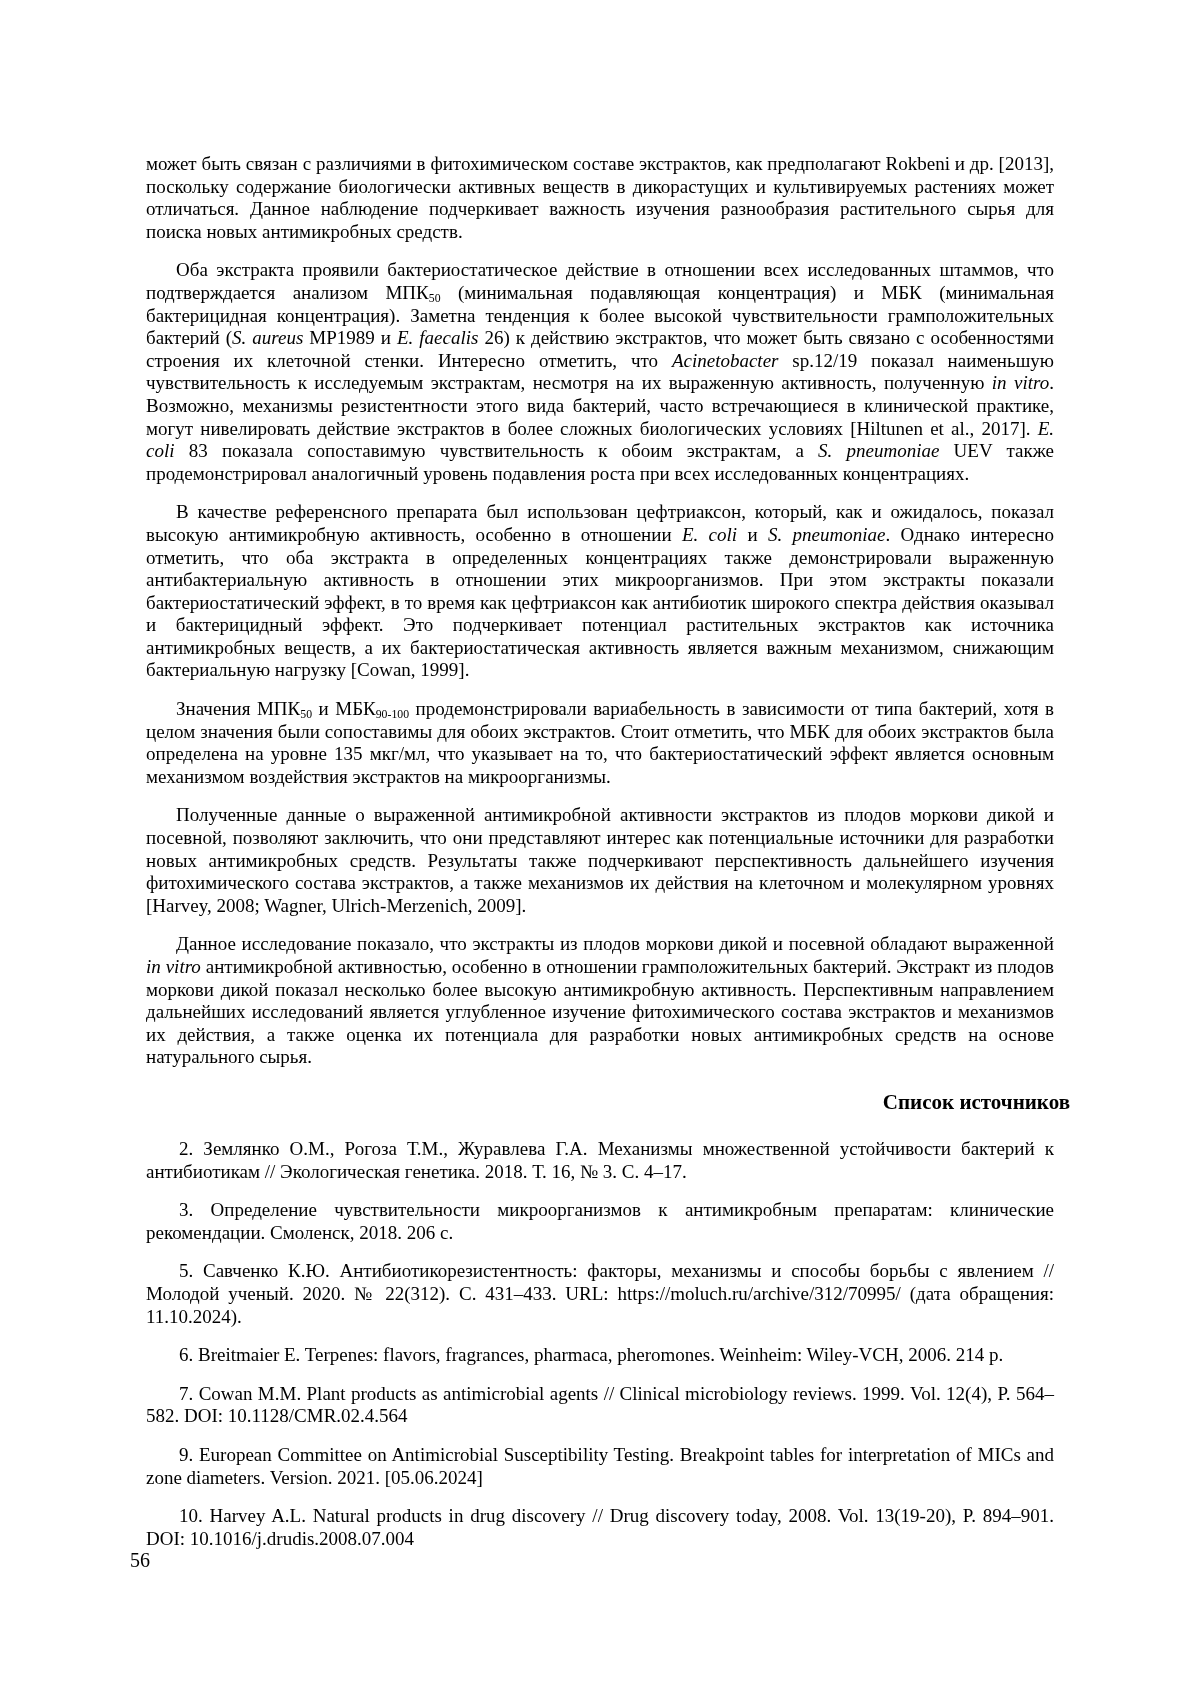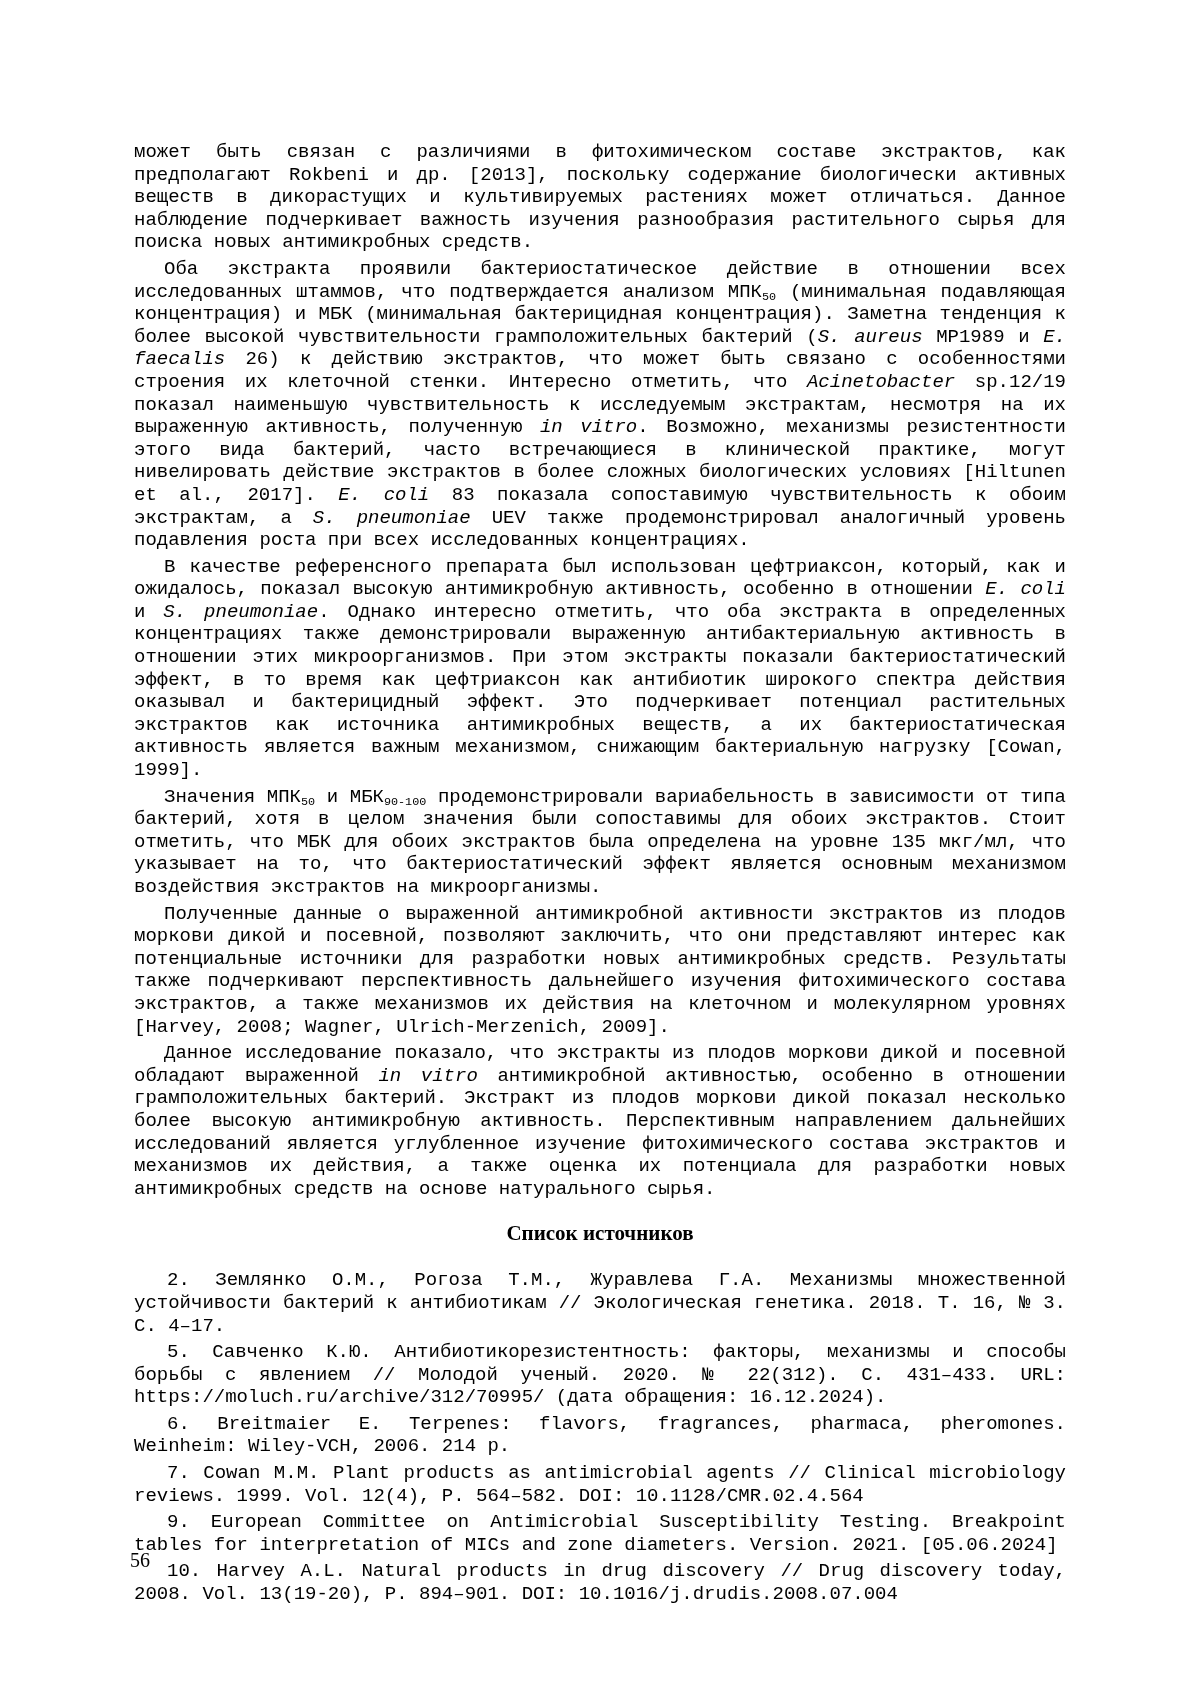--- a/index.html
+++ b/index.html
@@ -14,41 +14,40 @@
     background: #ffffff;
     box-sizing: border-box;
     padding: 137px 130px 0 130px;
     font-family: "Liberation Serif", "DejaVu Serif", serif;
     font-size: 19px;
     line-height: 22.6px;
     color: #000000;
     overflow: hidden;
   }
   .para {
-    margin: 4px;
+    margin: 16px;
     text-align: justify;
     text-indent: 30px;
-    font-family: Liberation Mono, monospace;
   }
   .para.no-indent {
     text-indent: 0;
   }
   .para i {
     font-style: italic;
   }
   .para sub {
     font-size: 0.62em;
     line-height: 0;
     vertical-align: -0.25em;
     letter-spacing: 0;
   }
   .refs-heading {
     font-size: 21px;
     font-weight: bold;
-    text-align: center;
+    text-align: right;
     margin: 21px 0 23px 0;
     line-height: 25px;
     text-indent: 0;
   }
   .refs .para {
     text-indent: 33px;
   }
   .page-number {
     position: absolute;
     left: 130px;
@@ -69,21 +68,22 @@
     <p class="para"><span>В качестве референсного препарата был использован цефтриаксон, который, как и ожидалось, показал высокую антимикробную активность, особенно в отношении </span><i>E. coli</i><span> и </span><i>S. pneumoniae</i><span>. Однако интересно отметить, что оба экстракта в определенных концентрациях также демонстрировали выраженную антибактериальную активность в отношении этих микроорганизмов. При этом экстракты показали бактериостатический эффект, в то время как цефтриаксон как антибиотик широкого спектра действия оказывал и бактерицидный эффект. Это подчеркивает потенциал растительных экстрактов как источника антимикробных веществ, а их бактериостатическая активность является важным механизмом, снижающим бактериальную нагрузку [Cowan, 1999].</span></p>
     <p class="para"><span>Значения МПК</span><sub>50</sub><span> и МБК</span><sub>90-100</sub><span> продемонстрировали вариабельность в зависимости от типа бактерий, хотя в целом значения были сопоставимы для обоих экстрактов. Стоит отметить, что МБК для обоих экстрактов была определена на уровне 135 мкг/мл, что указывает на то, что бактериостатический эффект является основным механизмом воздействия экстрактов на микроорганизмы.</span></p>
     <p class="para"><span>Полученные данные о выраженной антимикробной активности экстрактов из плодов моркови дикой и посевной, позволяют заключить, что они представляют интерес как потенциальные источники для разработки новых антимикробных средств. Результаты также подчеркивают перспективность дальнейшего изучения фитохимического состава экстрактов, а также механизмов их действия на клеточном и молекулярном уровнях [Harvey, 2008; Wagner, Ulrich-Merzenich, 2009].</span></p>
     <p class="para"><span>Данное исследование показало, что экстракты из плодов моркови дикой и посевной обладают выраженной </span><i>in vitro</i><span> антимикробной активностью, особенно в отношении грамположительных бактерий. Экстракт из плодов моркови дикой показал несколько более высокую антимикробную активность. Перспективным направлением дальнейших исследований является углубленное изучение фитохимического состава экстрактов и механизмов их действия, а также оценка их потенциала для разработки новых антимикробных средств на основе натурального сырья.</span></p>
   </div>
 
   <h2 class="refs-heading">Список источников</h2>
 
   <div class="refs">
     <p class="para"><span>2. Землянко О.М., Рогоза Т.М., Журавлева Г.А. Механизмы множественной устойчивости бактерий к антибиотикам // Экологическая генетика. 2018. Т. 16, № 3. С. 4–17.</span></p>
-    <p class="para"><span>5. Савченко К.Ю. Антибиотикорезистентность: факторы, механизмы и способы борьбы с явлением // Молодой ученый. 2020. № 22(312). С. 431–433. URL: https://moluch.ru/archive/312/70995/ (дата обращения: 16.12.2024).</span></p>
+    <p class="para"><span>3. Определение чувствительности микроорганизмов к антимикробным препаратам: клинические рекомендации. Смоленск, 2018. 206 с.</span></p>
+    <p class="para"><span>5. Савченко К.Ю. Антибиотикорезистентность: факторы, механизмы и способы борьбы с явлением // Молодой ученый. 2020. № 22(312). С. 431–433. URL: https://moluch.ru/archive/312/70995/ (дата обращения: 11.10.2024).</span></p>
     <p class="para"><span>6. Breitmaier E. Terpenes: flavors, fragrances, pharmaca, pheromones. Weinheim: Wiley-VCH, 2006. 214 p.</span></p>
     <p class="para"><span>7. Cowan M.M. Plant products as antimicrobial agents // Clinical microbiology reviews. 1999. Vol. 12(4), P. 564–582. DOI: 10.1128/CMR.02.4.564</span></p>
     <p class="para"><span>9. European Committee on Antimicrobial Susceptibility Testing. Breakpoint tables for interpretation of MICs and zone diameters. Version. 2021. [05.06.2024]</span></p>
     <p class="para"><span>10. Harvey A.L. Natural products in drug discovery // Drug discovery today, 2008. Vol. 13(19-20), P. 894–901. DOI: 10.1016/j.drudis.2008.07.004</span></p>
   </div>
 
   <div class="page-number">56</div>
 
 </div>
 

